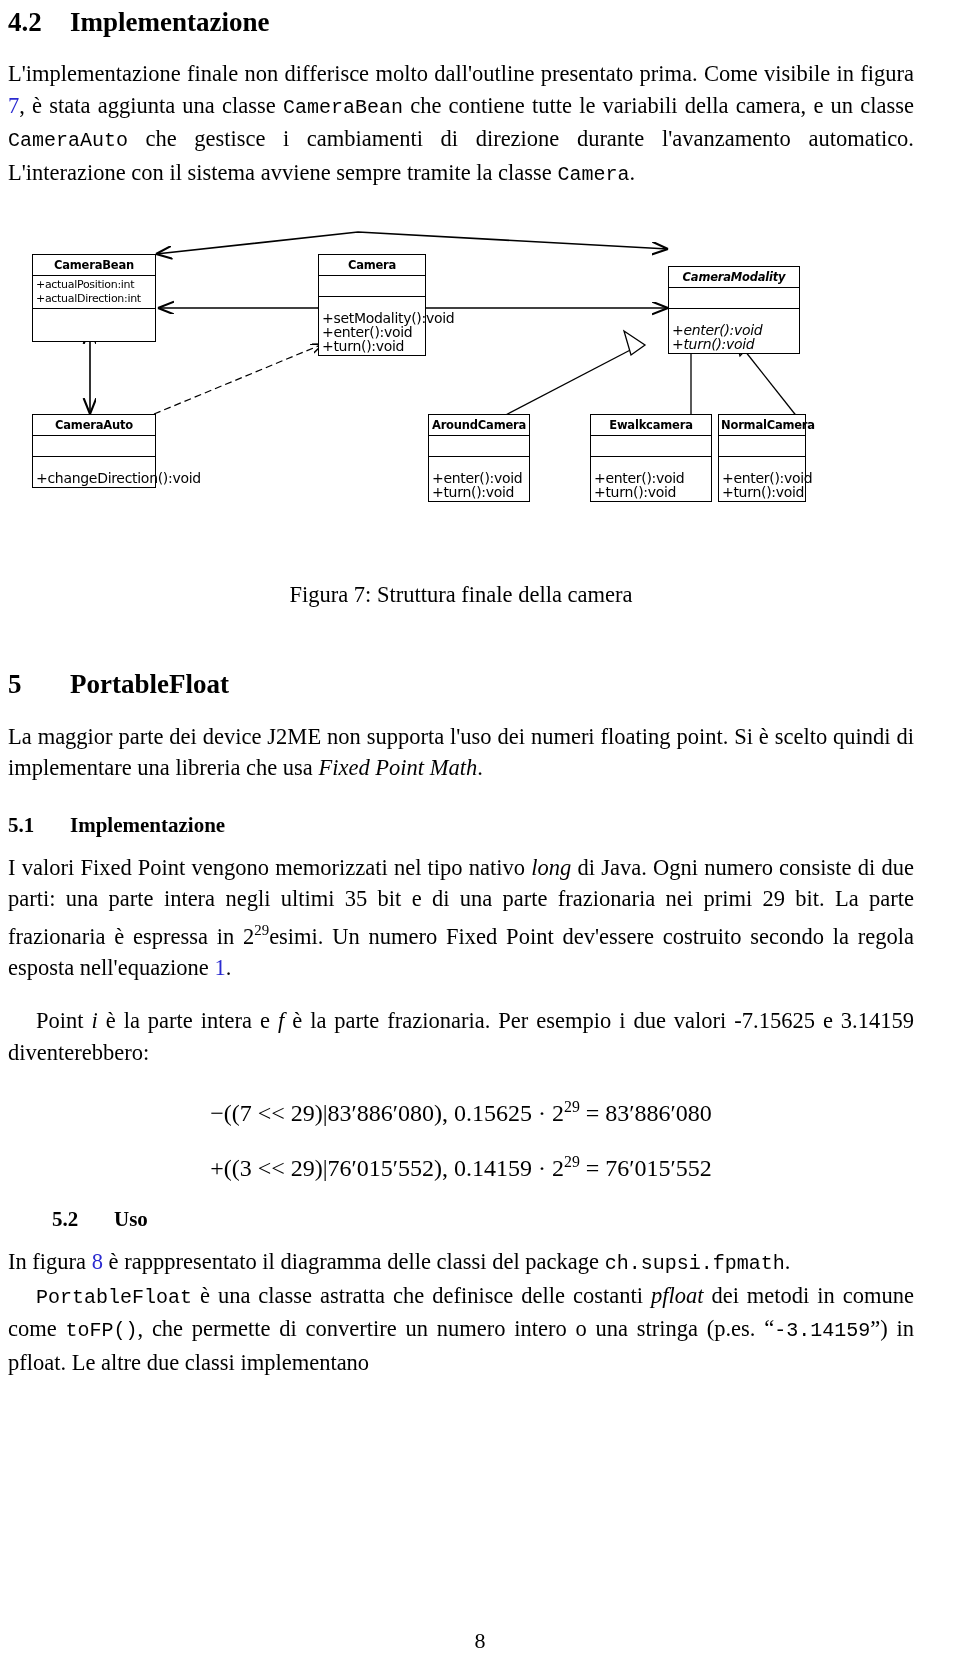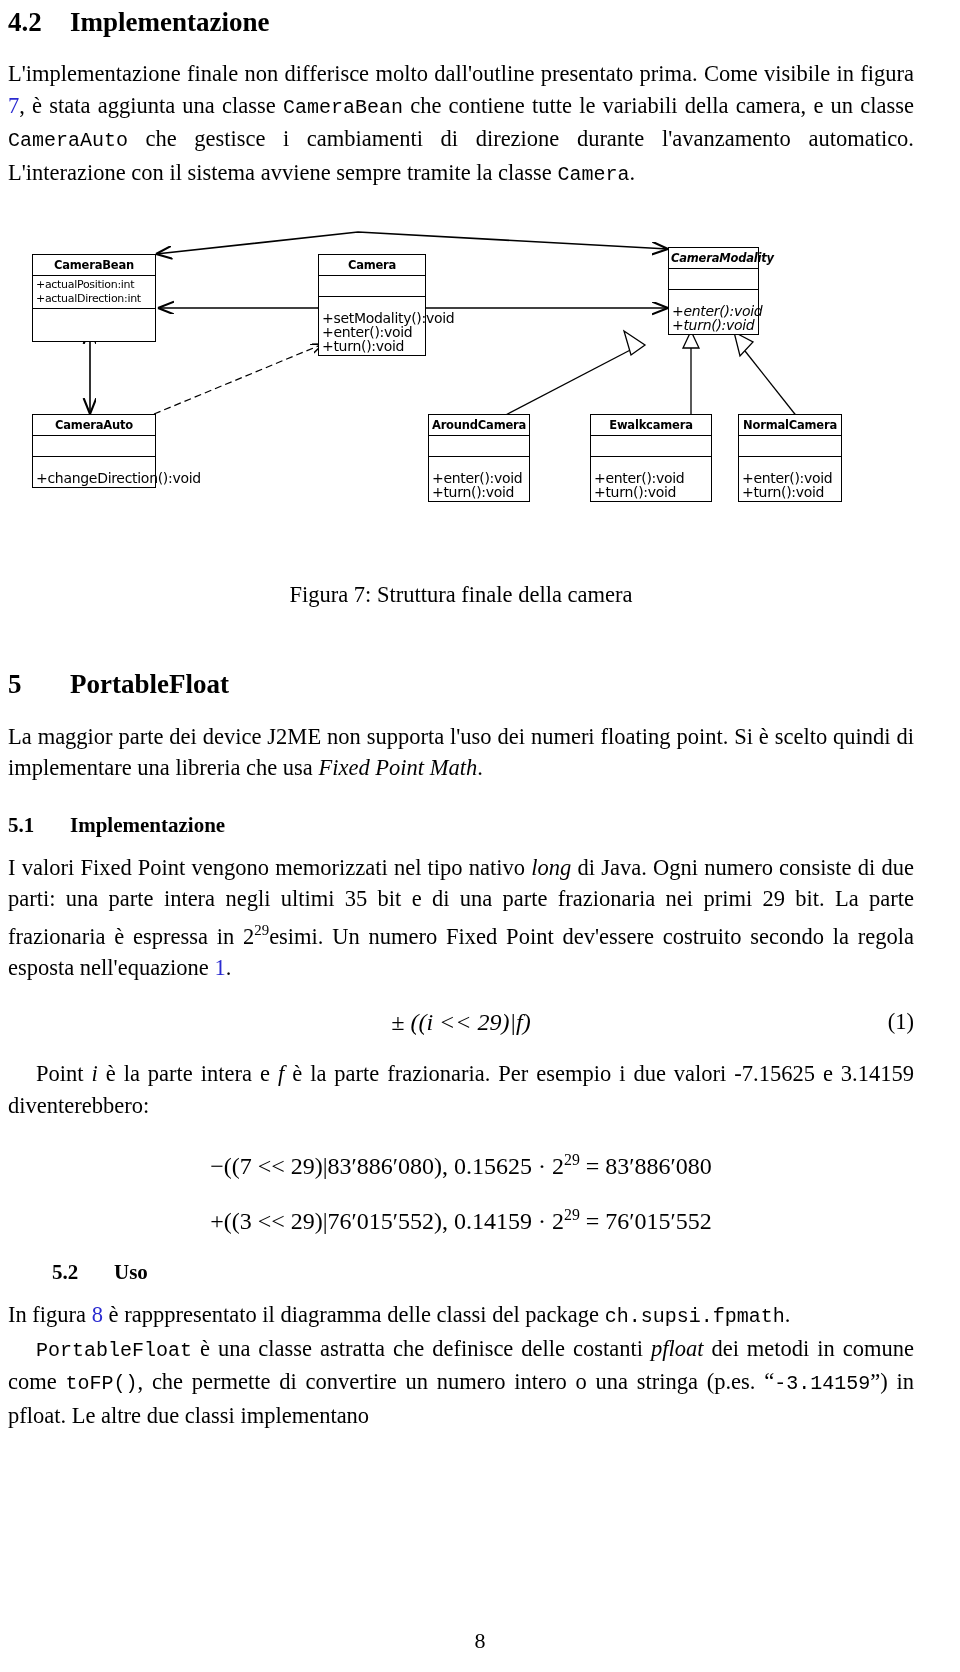--- a/index.html
+++ b/index.html
@@ -214,21 +214,21 @@
       <div class="attrs">
             <div class="spacer"></div>
           </div>
       <div class="ops">
         <div class="row">+setModality():void</div>
         <div class="row">+enter():void</div>
         <div class="row">+turn():void</div>
       </div>
     </div>
 
-    <div class="umlbox" style="left:660px; top:29px; width:91px;">
+    <div class="umlbox" style="left:660px; top:48px; width:132px;">
       <div class="title abstract">CameraModality</div>
       <div class="attrs">
             <div class="spacer"></div>
           </div>
       <div class="ops">
         <div class="row it">+enter():void</div>
         <div class="row it">+turn():void</div>
       </div>
     </div>
 
@@ -257,21 +257,21 @@
       <div class="title">Ewalkcamera</div>
       <div class="attrs">
             <div class="spacer"></div>
           </div>
       <div class="ops">
         <div class="row">+enter():void</div>
         <div class="row">+turn():void</div>
       </div>
     </div>
 
-    <div class="umlbox" style="left:730px; top:196px; width:104px;">
+    <div class="umlbox" style="left:710px; top:196px; width:88px;">
       <div class="title">NormalCamera</div>
       <div class="attrs">
             <div class="spacer"></div>
           </div>
       <div class="ops">
         <div class="row">+enter():void</div>
         <div class="row">+turn():void</div>
       </div>
     </div>
   </div>
@@ -283,24 +283,20 @@
   </h2>
 
   <p class="body"><span>La maggior parte dei device J2ME non supporta l'uso dei numeri floating point. Si è scelto quindi di implementare una libreria che usa </span><span class="it">Fixed Point Math</span><span>.</span></p>
 
   <h3 class="subsec">
     <span class="num">5.1</span><span>Implementazione</span>
   </h3>
 
   <p class="body"><span>I valori Fixed Point vengono memorizzati nel tipo nativo </span><span class="it">long</span><span> di Java. Ogni numero consiste di due parti: una parte intera negli ultimi 35 bit e di una parte frazionaria nei primi 29 bit. La parte frazionaria è espressa in 2</span><sup class="pow">29</sup><span>esimi. Un numero Fixed Point dev'essere costruito secondo la regola esposta nell'equazione </span><span class="ref">1</span><span>.</span></p>
 
-  <div class="eqline">
-    <span class="eqmath">± ((i &lt;&lt; 29)|f)</span>
-    <span class="eqnum">(1)</span>
-  </div>
 
   <p class="body indent-p" style="margin-top:22px;"><span>Point </span><span class="it">i</span><span> è la parte intera e </span><span class="it">f</span><span> è la parte frazionaria. Per esempio i due valori -7.15625 e 3.14159 diventerebbero:</span></p>
 
   <div class="eqline" style="margin-top:30px;">
     <span>−((7 &lt;&lt; 29)|83′886′080), 0.15625 · 2</span><sup class="pow">29</sup><span> = 83′886′080</span>
   </div>
 
   <div class="eqline" style="margin-top:26px;">
     <span>+((3 &lt;&lt; 29)|76′015′552), 0.14159 · 2</span><sup class="pow">29</sup><span> = 76′015′552</span>
   </div>

